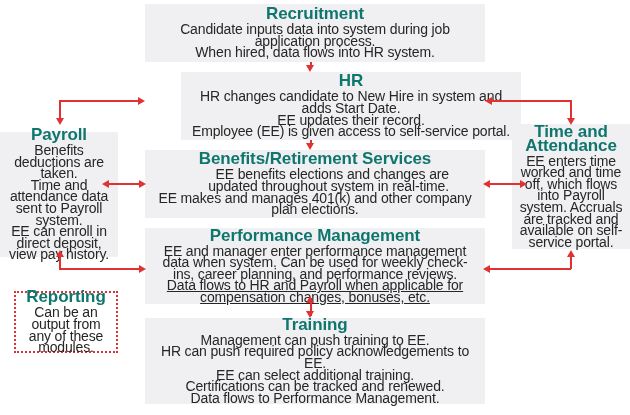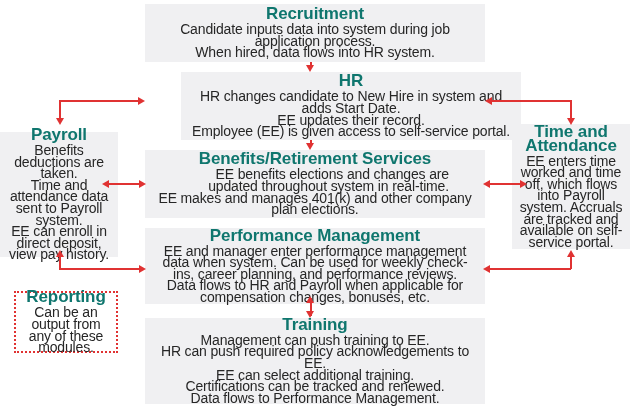--- a/index.html
+++ b/index.html
@@ -113,21 +113,21 @@
     <div class="body-text">
       <p style="max-width:268px; margin:0 auto;text-align:right;">EE benefits elections and changes are updated throughout system in real-time.</p>
       <p>EE makes and manages 401(k) and other company plan elections.</p>
     </div>
   </div>
 
   <div class="box" style="left:145px; top:228px; width:340px; height:76px;">
     <div class="title">Performance Management</div>
     <div class="body-text">
       <p style="max-width:320px; margin:0 auto;">EE and manager enter performance management data when system. Can be used for weekly check-ins, career planning, and performance reviews.</p>
-      <p style="max-width:320px; margin:0 auto;">Data flows to HR and Payroll when applicable for compensation changes, bonuses, etc.</p>
+      <p style="max-width:320px; margin:0 auto;text-decoration:underline;">Data flows to HR and Payroll when applicable for compensation changes, bonuses, etc.</p>
     </div>
   </div>
 
   <div class="box" style="left:145px; top:318px; width:340px; height:86px;">
     <div class="title">Training</div>
     <div class="body-text">
       <p>Management can push training to EE.</p>
       <p>HR can push required policy acknowledgements to EE.</p>
       <p>EE can select additional training.</p>
       <p>Certifications can be tracked and renewed.</p>

